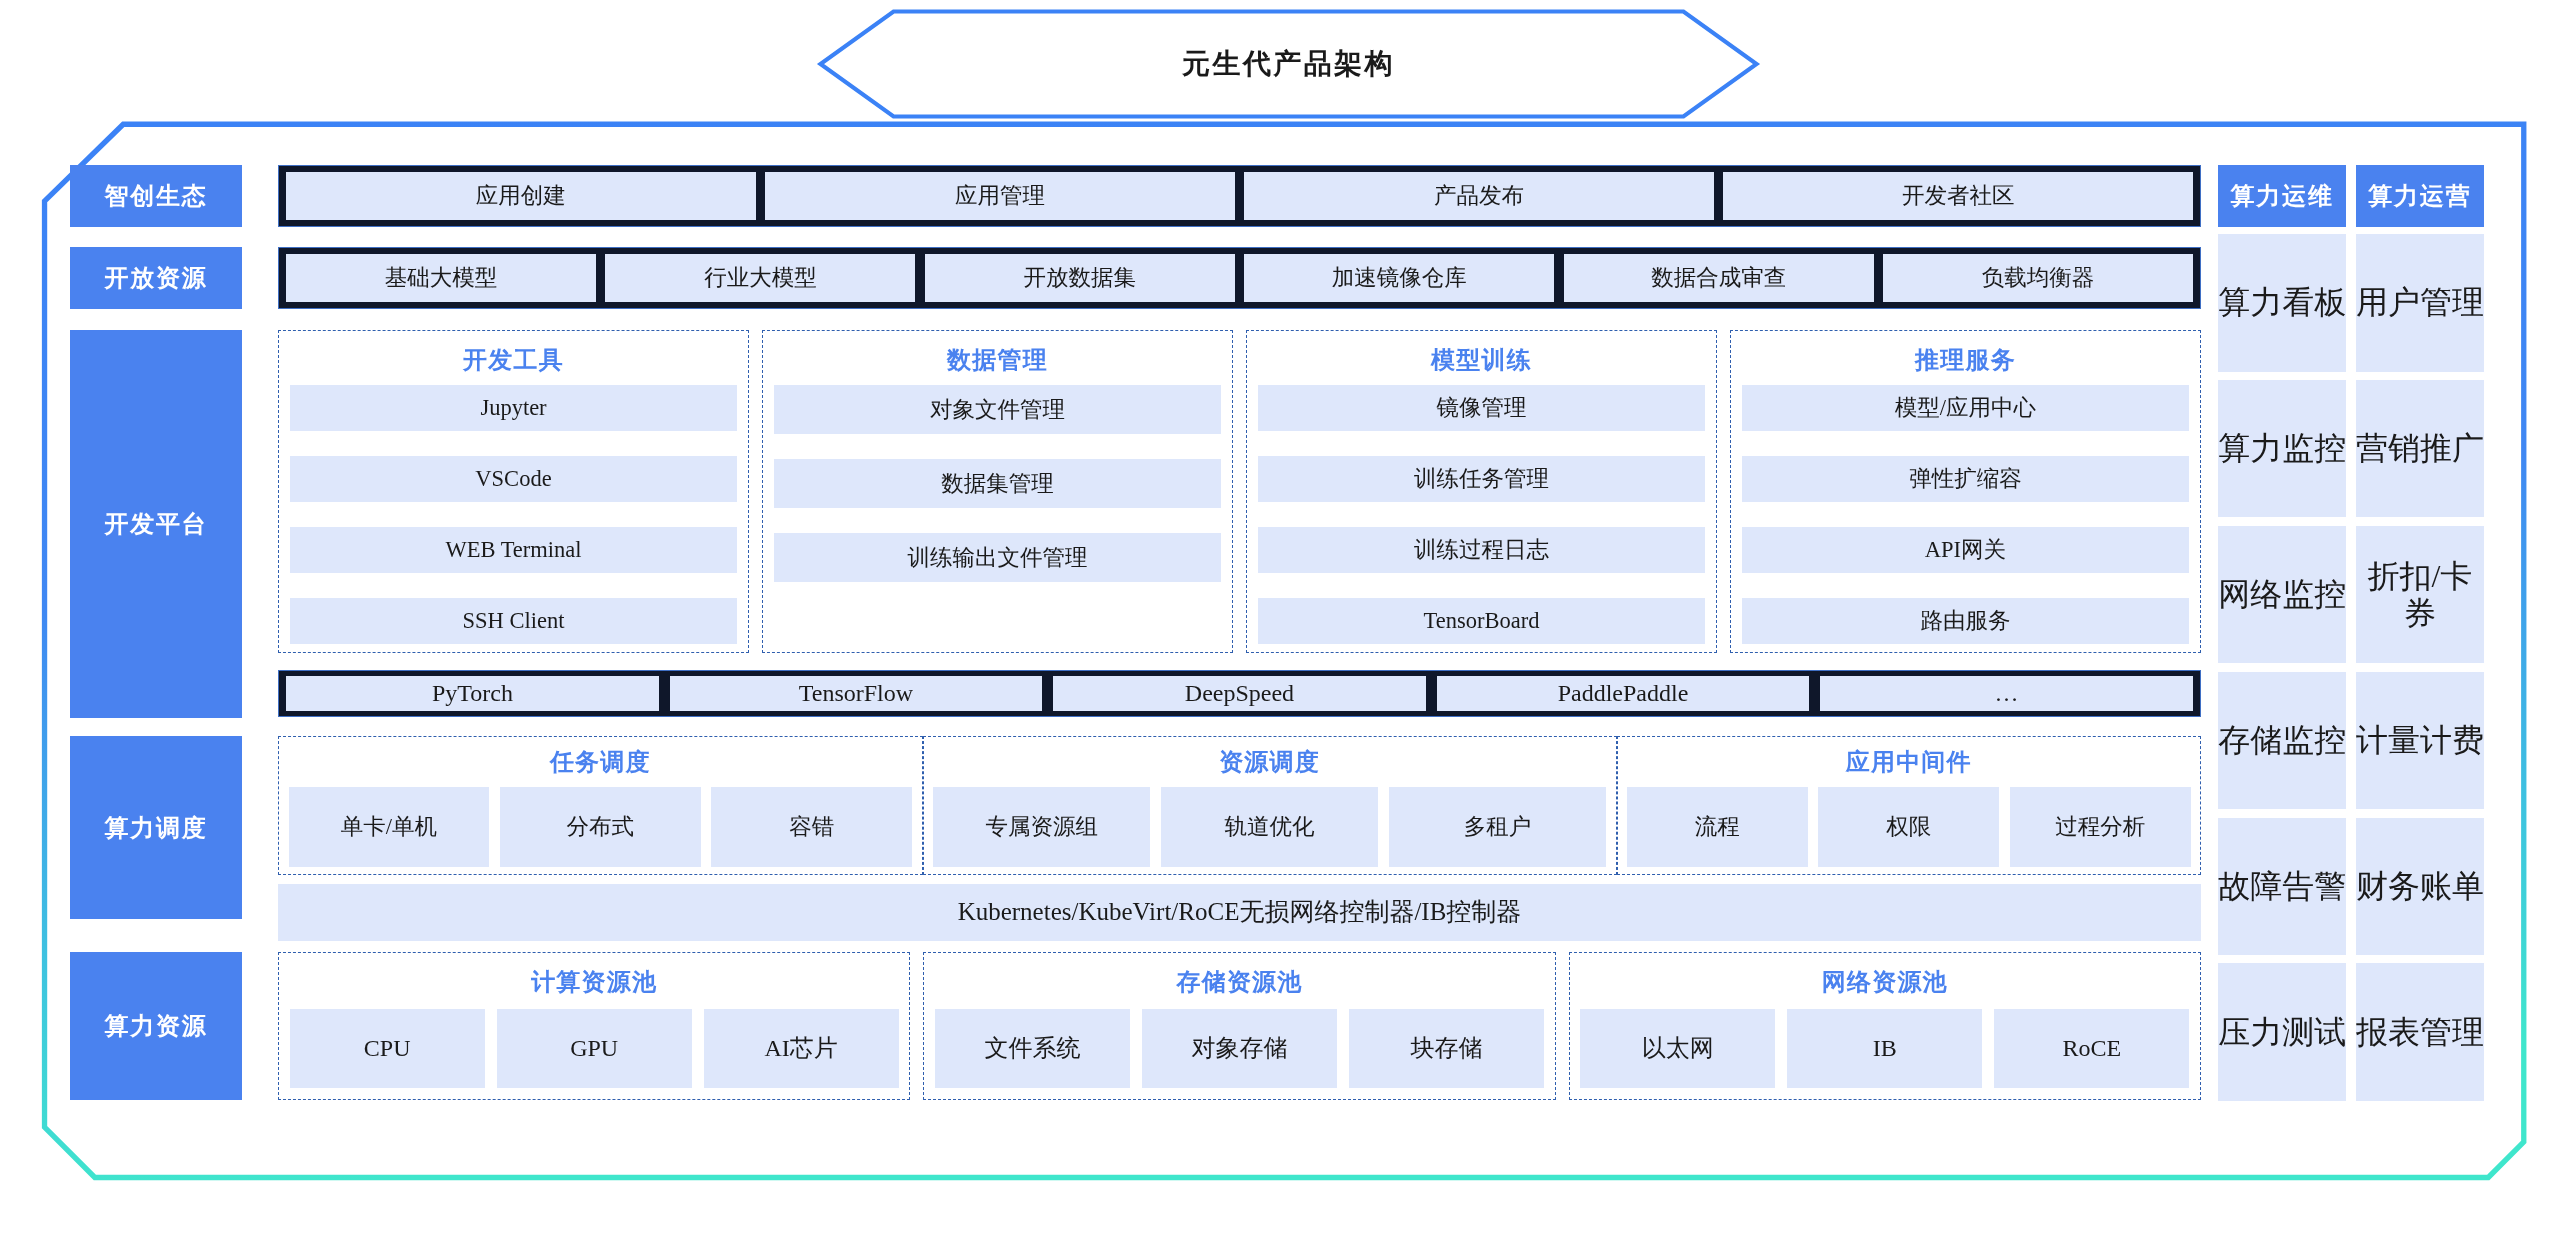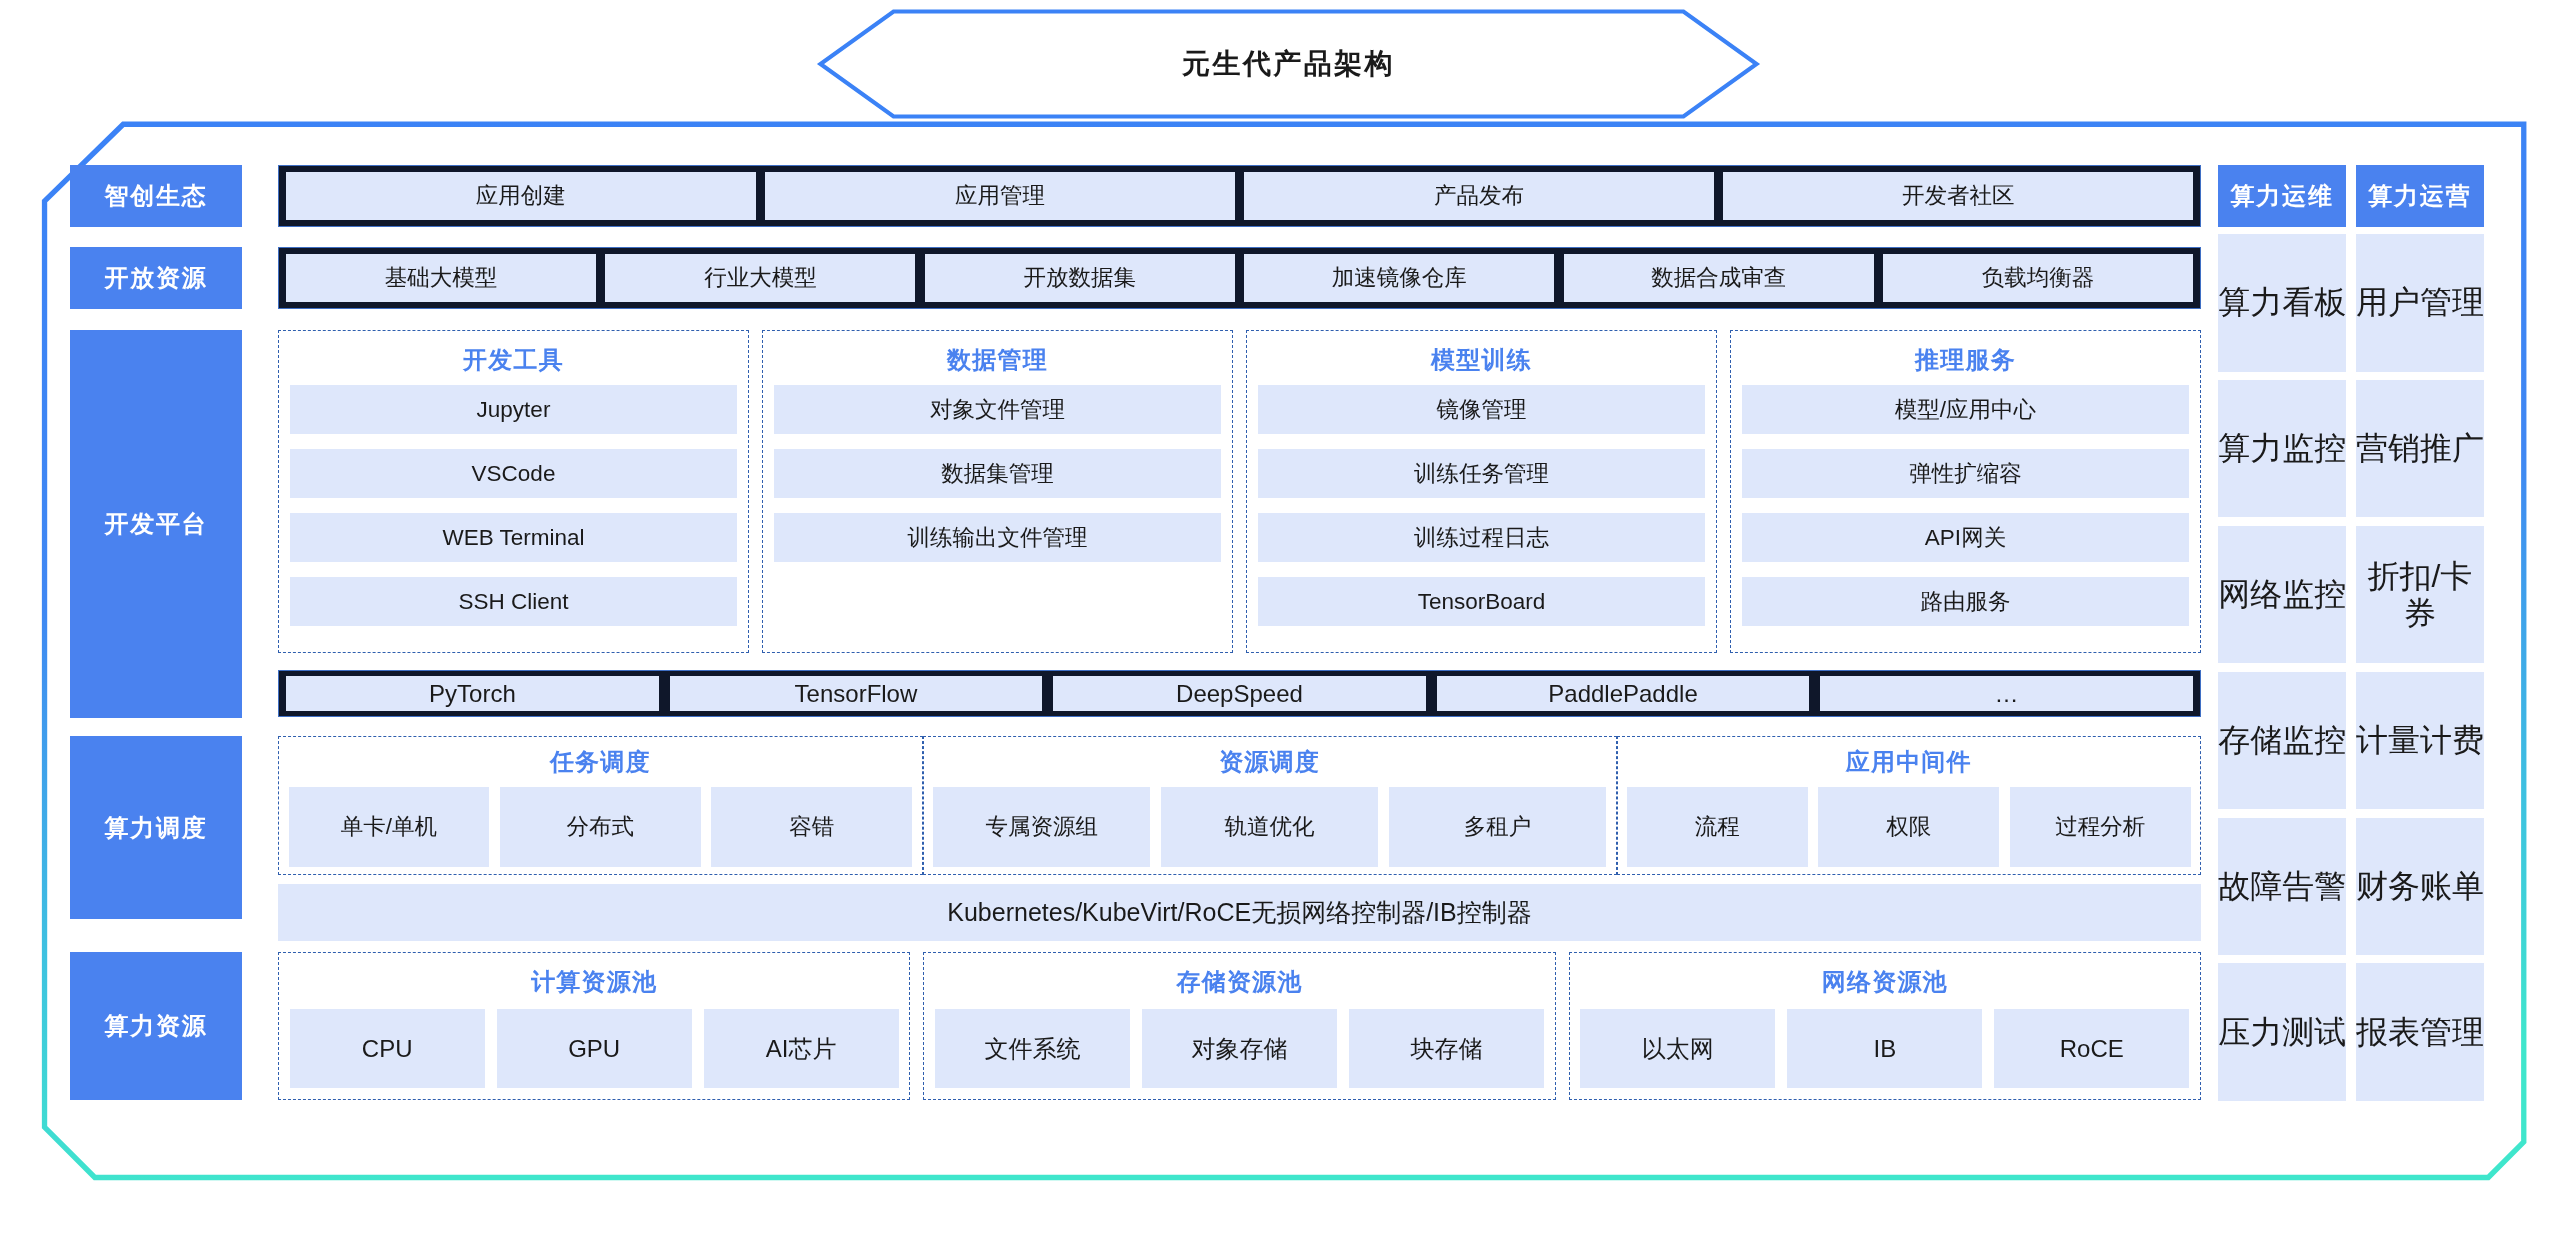--- a/index.html
+++ b/index.html
@@ -41,39 +41,39 @@
   .dash-box{
     border:1.8px dashed #2f5fae;background:#ffffff;box-sizing:border-box;
     display:flex;flex-direction:column;
   }
   .group-title{
     color:#4a82ef;font-size:24px;font-weight:bold;text-align:center;
     letter-spacing:1.2px;
   }
 
   
-  .abs{position:absolute;}
+  .abs{position:absolute;font-family:Liberation Serif, serif;}
 
   
   #row-eco-label{left:70px;top:165px;width:172px;height:62px;}
   #row-eco-box{left:278px;top:165px;width:1923px;height:62px;}
   #row-eco-inner{display:flex;gap:9.5px;padding:6px 7px;box-sizing:border-box;height:100%;}
   #row-eco-inner .lite-cell{flex:1;}
 
   #row-open-label{left:70px;top:247px;width:172px;height:62px;}
   #row-open-box{left:278px;top:247px;width:1923px;height:62px;}
   #row-open-inner{display:flex;gap:9.5px;padding:6px 7px;box-sizing:border-box;height:100%;}
   #row-open-inner .lite-cell{flex:1;}
 
   
   #devp-label{left:70px;top:330px;width:172px;height:388px;}
   #devp-groups{left:278px;top:330px;width:1923px;height:323px;display:flex;gap:13px;}
   .devp-group{flex:1;display:flex;flex-direction:column;padding:8.3px 10.7px 6px 10.7px;}
   .devp-group .group-title{margin:4.7px 0 9.5px 0;}
-  .devp-group .lite-cell{height:49px;margin-bottom:15px;}
+  .devp-group .lite-cell{height:49px;margin-bottom:25px;}
   .devp-group .lite-cell:last-child{margin-bottom:2.4px;}
 
   #frameworks-box{left:278px;top:670px;width:1923px;height:47px;}
   #frameworks-inner{display:flex;gap:10.7px;padding:4.7px 7px;box-sizing:border-box;height:100%;}
   #frameworks-inner .lite-cell{flex:1;font-size:24px;}
 
   
   #sched-label{left:70px;top:736px;width:172px;height:183px;}
   #sched-groups{left:278px;top:736px;width:1923px;height:139px;display:flex;}
   .sched-group{display:flex;flex-direction:column;padding:7px 9.5px 7px 9.5px;}

